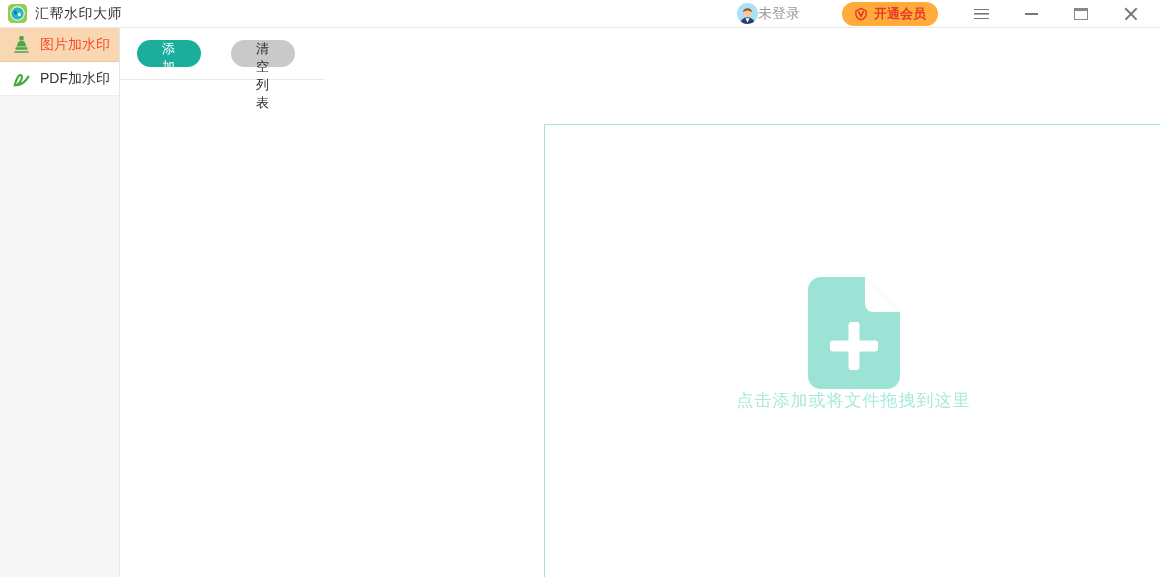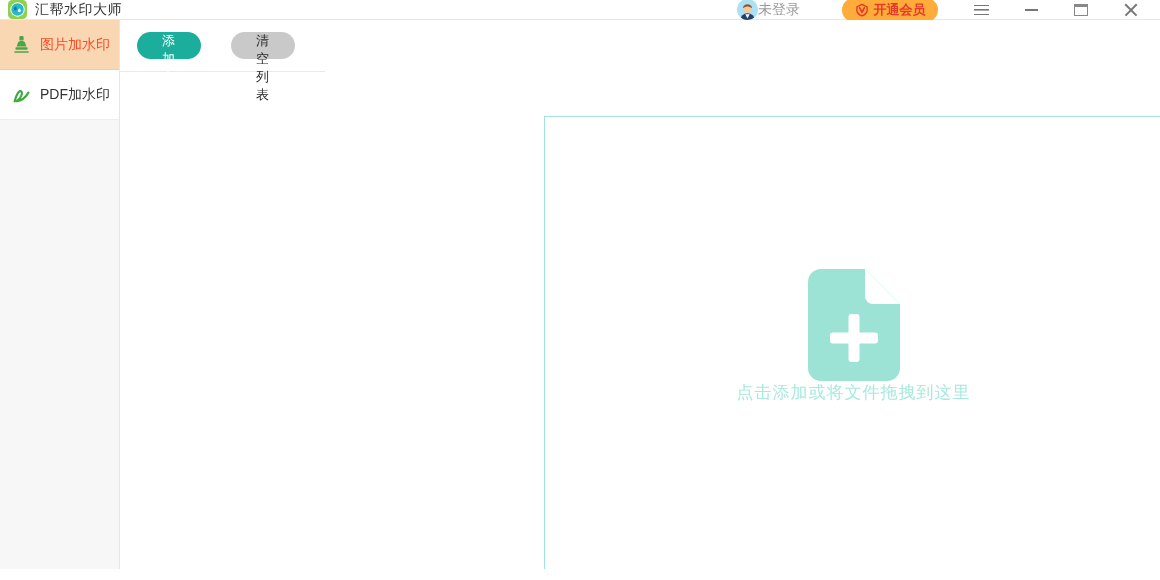--- a/index.html
+++ b/index.html
@@ -6,36 +6,36 @@
   html,body { width:1160px; height:580px; overflow:hidden; }
   body {
     font-family:"Liberation Sans","DejaVu Sans",sans-serif;
     background:#ffffff; color:#333;
     -webkit-font-smoothing:antialiased;
   }
   .window { position:relative; width:1160px; height:580px; background:#fff; overflow:hidden; }
 
   
   .titlebar {
-    height:20px; border-bottom:1px solid #e8e8e8;
+    height:28px; border-bottom:1px solid #e8e8e8;
     display:flex; align-items:center; padding:0 14px 0 8px; background:#fff;
   }
   .app-icon { width:19px; height:19px; margin-right:8px; flex:0 0 auto; }
   .app-title { font-size:14px; color:#333; letter-spacing:0.5px; }
   .titlebar-right { margin-left:auto; display:flex; align-items:center; }
   .avatar {
     width:21px; height:21px; border-radius:50%; overflow:hidden;
     background:#ACE0F4; flex:0 0 auto; cursor:pointer;
   }
   .login-status { font-size:14px; color:#999; margin-left:0; cursor:pointer; }
   .vip-btn {
     margin-left:42px; height:24px; min-width:96px; padding:0 12px;
     border:none; border-radius:12px; background:#FFAC3B;
     color:#E6392B; font-size:13px; font-weight:bold;
-    display:flex; align-items:center; justify-content:center; gap:5px;
+    display:flex; align-items:center; justify-content:space-between; gap:5px;
     cursor:pointer; font-family:inherit;
   }
   .win-controls { display:flex; align-items:center; margin-left:28px; }
   .win-btn {
     width:30px; height:28px; margin-left:20px;
     display:flex; align-items:center; justify-content:center;
     background:transparent; border:none; cursor:pointer;
   }
   .icon-menu { width:15px; height:10px;
     border-top:1.6px solid #777; border-bottom:1.6px solid #777;
@@ -50,21 +50,21 @@
   .icon-close::before { transform:rotate(45deg); }
   .icon-close::after  { transform:rotate(-45deg); }
 
   
   .app-body { display:flex; height:549px; }
   .sidebar {
     width:120px; flex:0 0 120px; background:#f7f7f7;
     border-right:1px solid #e6e6e6;
   }
   .side-item {
-    height:50px; display:flex; align-items:center; gap:9px;
+    height:34px; display:flex; align-items:center; gap:9px;
     padding-left:12px; font-size:14px; color:#333;
     background:#fff; border-bottom:1px solid #eeeeee; cursor:pointer;
   }
   .side-item .side-icon { width:19px; height:19px; flex:0 0 auto; }
   .side-item.active { background:#F8D7B2; color:#FB4B26; border-bottom-color:#f1caa2; }
 
   .main { flex:1; display:flex; min-width:0; }
   .toolbar {
     height:52px; flex:0 0 52px; border-bottom:1px solid #e9e9e9;
     display:flex; align-items:center; padding-left:17px; background:#fff;

